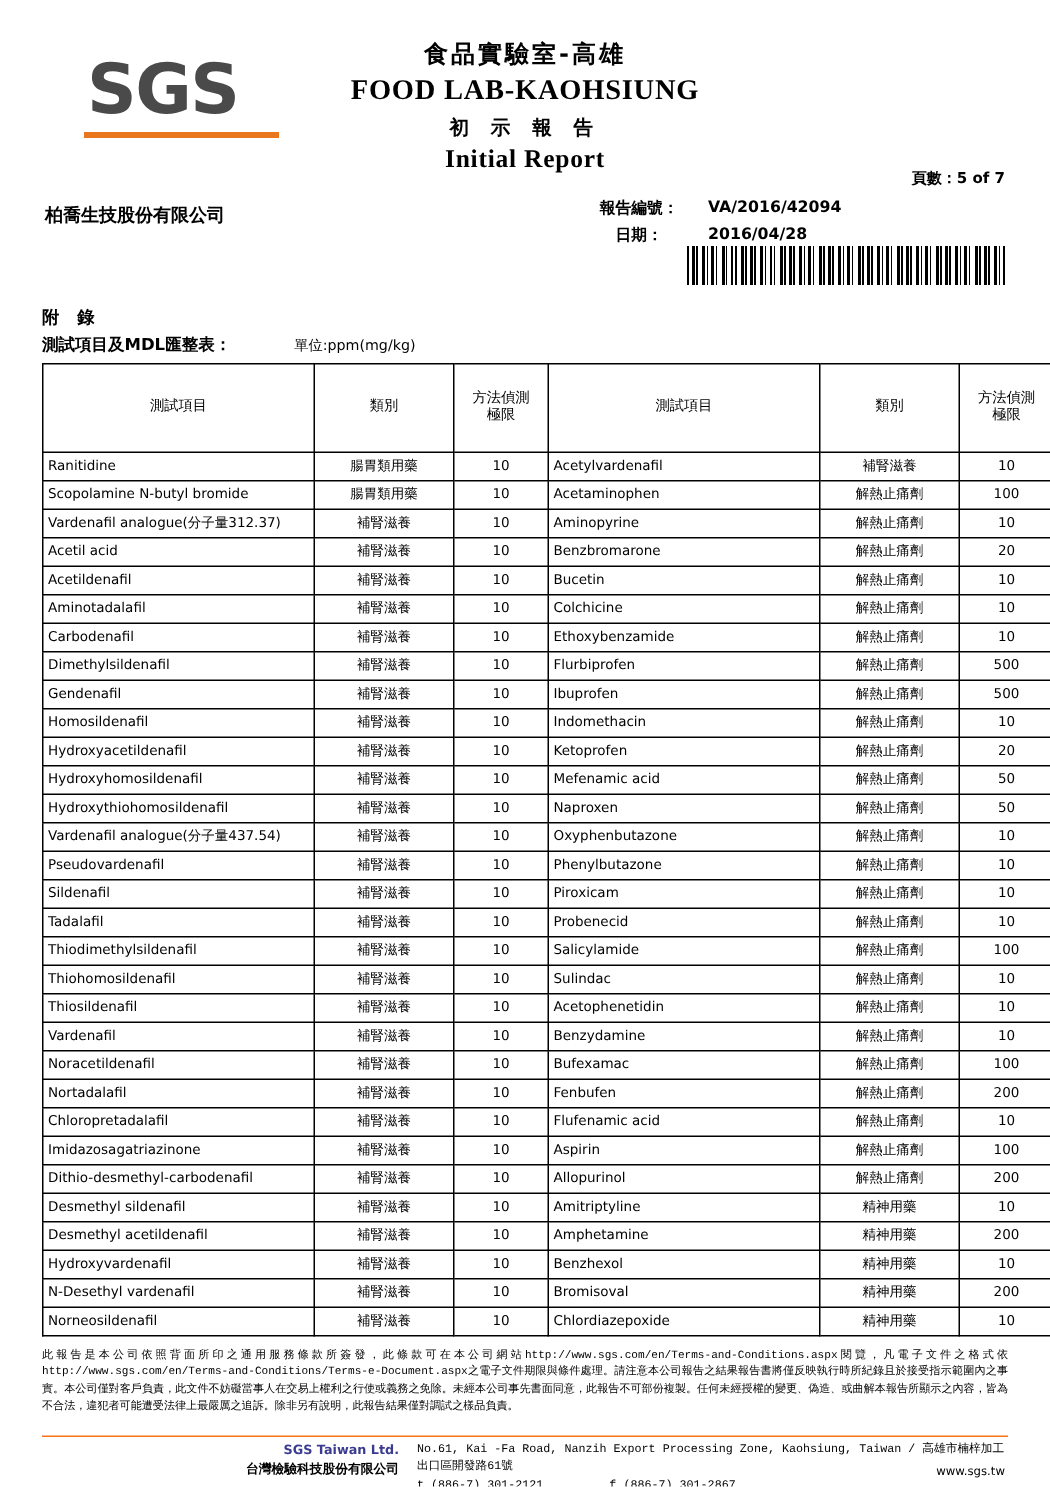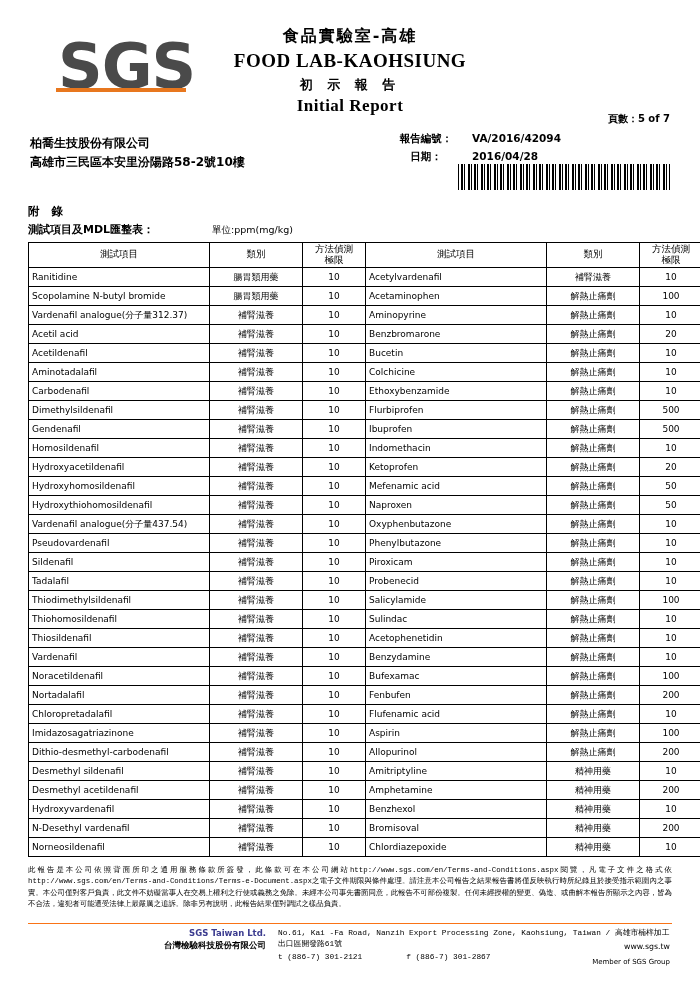--- a/index.html
+++ b/index.html
@@ -27,21 +27,21 @@
   .header {
     position: relative;
     height: 108px;
   }
   .sgs-logo {
     position: absolute;
     left: 30px;
     top: 36px;
     font-family: "DejaVu Sans", sans-serif;
     font-weight: bold;
-    font-size: 62px;
+    font-size: 46px;
     letter-spacing: -1px;
     color: #4a4a4a;
     line-height: 1;
   }
   .sgs-underline {
     position: absolute;
     left: 28px;
     top: 88px;
     width: 130px;
     height: 4px;
@@ -142,21 +142,20 @@
     font-family: "DejaVu Sans", sans-serif;
     font-size: 11.5px;
     font-weight: bold;
     letter-spacing: 4px;
     margin-bottom: 3px;
   }
   .subhead-row {
     display: flex;
     align-items: flex-end;
     margin-bottom: 5px;
-    gap: 16px;
   }
   .subhead {
     font-family: "DejaVu Sans", sans-serif;
     font-size: 11px;
     font-weight: bold;
   }
   .unit {
     font-family: "DejaVu Sans", sans-serif;
     font-size: 9.5px;
     margin-left: 42px;
@@ -174,21 +173,21 @@
     font-size: 9px;
     padding: 2px 3px;
     height: 14px;
     line-height: 1.15;
     vertical-align: middle;
   }
   table.main th {
     text-align: center;
     font-weight: normal;
     font-size: 9.5px;
-    padding: 1px 2px;
+    padding: 18px 2px;
   }
   th.h-name { width: 176px; }
   th.h-cat  { width: 88px; }
   th.h-lim  { width: 58px; }
   td.c-name { text-align: left; }
   td.c-cat  { text-align: center; }
   td.c-lim  { text-align: center; }
   .hdr-two-line { line-height: 1.15; }
 
   
@@ -268,21 +267,20 @@
       <div class="hdr-en1">FOOD LAB-KAOHSIUNG</div>
       <div class="hdr-cn2">初 示 報 告</div>
       <div class="hdr-en2">Initial Report</div>
     </div>
   </div>
 
   <div class="info-band">
     <div class="page-no">頁數：5 of 7</div>
     <div class="addr">
       <div>柏喬生技股份有限公司</div>
-      <div>高雄市三民區本安里汾陽路58-2號10樓</div>
     </div>
     <div class="meta">
       <div class="meta-row">
         <div class="meta-label">報告編號：</div>
         <div class="meta-val">VA/2016/42094</div>
       </div>
       <div class="meta-row">
         <div class="meta-label">日期：</div>
         <div class="meta-val">2016/04/28</div>
       </div>

